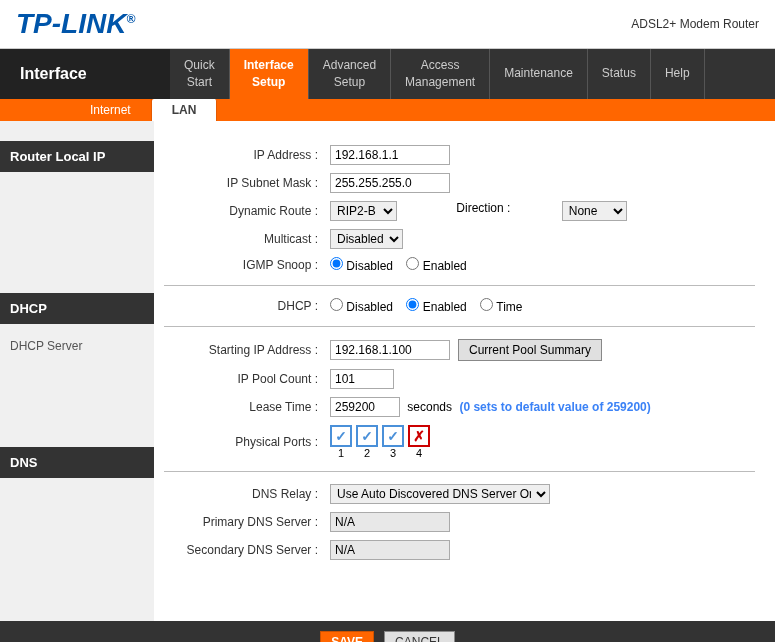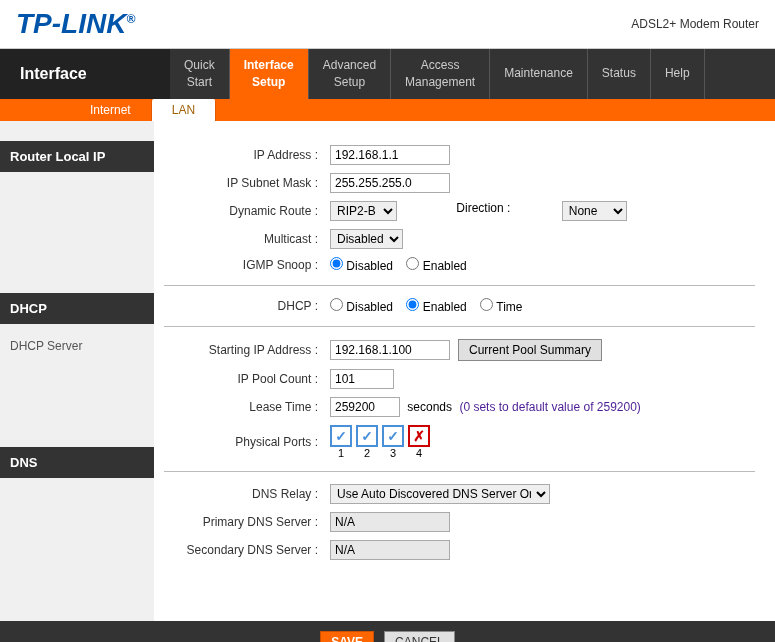--- a/index.html
+++ b/index.html
@@ -14,21 +14,21 @@
     
     .nav-bar { background: #333; display: flex; align-items: stretch; }
     .nav-brand { background: #222; color: #fff; font-size: 16px; font-weight: bold; padding: 0 20px; display: flex; align-items: center; min-width: 170px; }
     .nav-tabs { display: flex; }
     .nav-tab { color: #ccc; padding: 8px 14px; text-align: center; font-size: 12px; cursor: pointer; border-right: 1px solid #555; line-height: 1.4; display: flex; align-items: center; }
     .nav-tab.active { background: #ff6600; color: #fff; font-weight: bold; }
 
     
     .sub-nav { background: #ff6600; display: flex; padding-left: 70px; }
     .sub-tab { color: #fff; padding: 4px 20px; font-size: 12px; cursor: pointer; border-right: 1px solid #e55a00; }
-    .sub-tab.active { background: #fff; color: #a16207; font-weight: normal; border-radius: 2px 2px 0 0; text-align: center; }
+    .sub-tab.active { background: #fff; color: #404040; font-weight: bold; border-radius: 2px 2px 0 0; text-align: center; }
 
     
     .content { display: flex; background: #f0f0f0; min-height: 500px; }
 
     
     .sidebar { width: 154px; background: #f0f0f0; }
     .sidebar-section { background: #333; color: #fff; font-size: 13px; font-weight: bold; padding: 8px 10px; margin-bottom: 1px; }
 
     
     .main { flex: 1; background: #fff; padding: 10px 20px 10px 10px; }
@@ -206,21 +206,21 @@
         <td class="label">IP Pool Count :</td>
         <td>
           <input type="text" value="101" style="width: 64px;">
         </td>
       </tr>
       <tr>
         <td class="label">Lease Time :</td>
         <td>
           <input type="text" value="259200" style="width: 70px;">
           <span style="margin:0 4px;">seconds</span>
-          <span style="color:#4c1d95;">(0 sets to default value of 259200)</span>
+          <span style="color:#3b82f6;font-weight:bold;">(0 sets to default value of 259200)</span>
         </td>
       </tr>
       <tr>
         <td class="label">Physical Ports :</td>
         <td>
           <div class="port-container">
             <div class="port-item">
               <div class="port-checkbox checked"></div>
               <span>1</span>
             </div>

